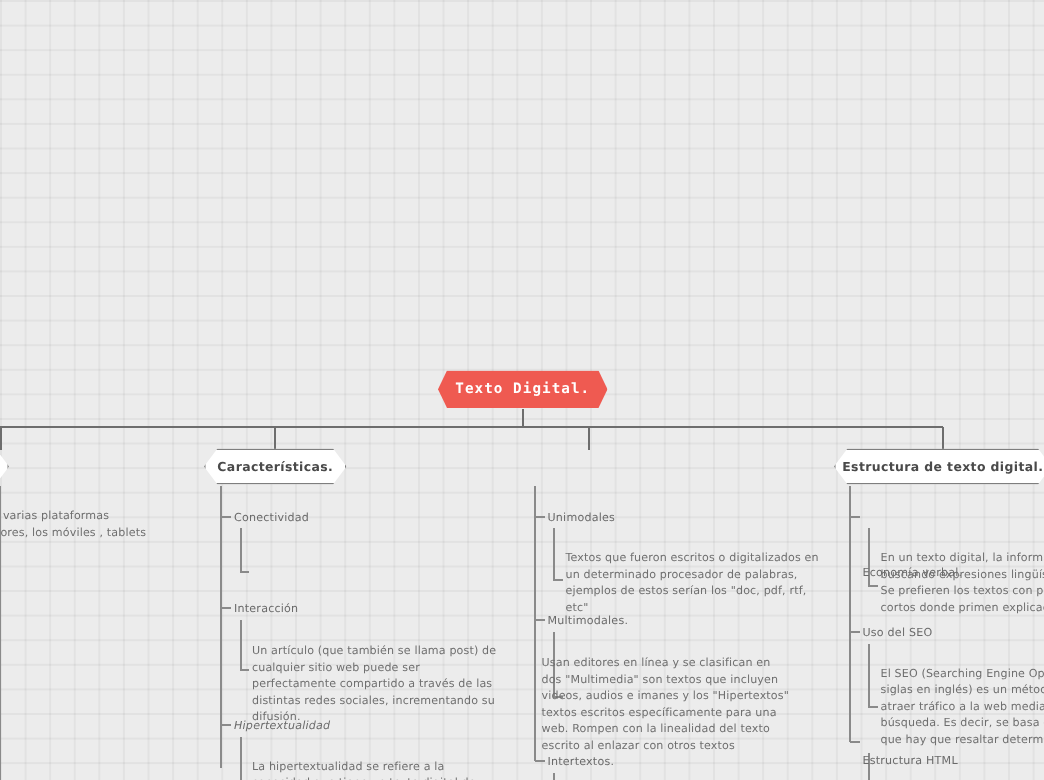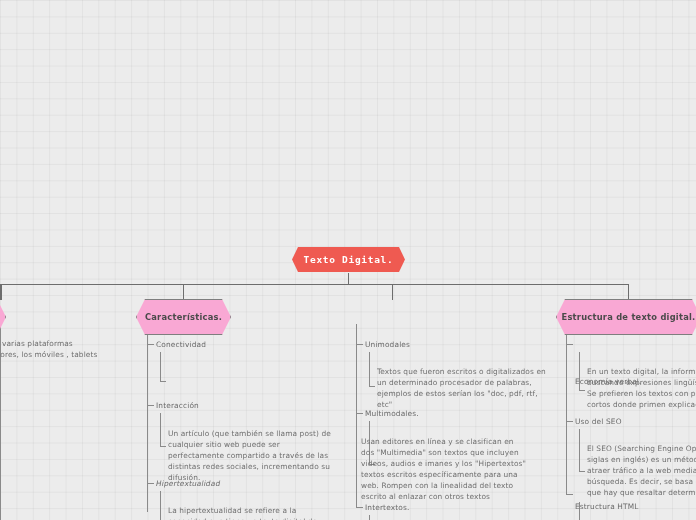--- a/index.html
+++ b/index.html
@@ -53,26 +53,26 @@
     font-family: "DejaVu Sans Mono", "Liberation Mono", monospace;
     font-size: 9.5px;
     font-weight: bold;
     letter-spacing: 0.7px;
     height: 25px;
     border-radius: 2px;
     clip-path: polygon(6px 0, calc(100% - 6px) 0, 100% 50%, calc(100% - 6px) 100%, 6px 100%, 0 50%);
   }
 
   .node-branch {
-    background: #f9a8d4;
+    background: #ffffff;
     color: #4a4a4a;
     font-size: 8.3px;
     font-weight: bold;
     letter-spacing: 0.25px;
-    height: 36px;
+    height: 24px;
     border: 1.2px solid #7e7e7e;
     clip-path: polygon(9px 0, calc(100% - 9px) 0, 100% 50%, calc(100% - 9px) 100%, 9px 100%, 0 50%);
   }
 
   
   .sub {
     position: absolute;
     color: #6a6a6a;
     font-size: 7.4px;
     letter-spacing: 0.15px;

